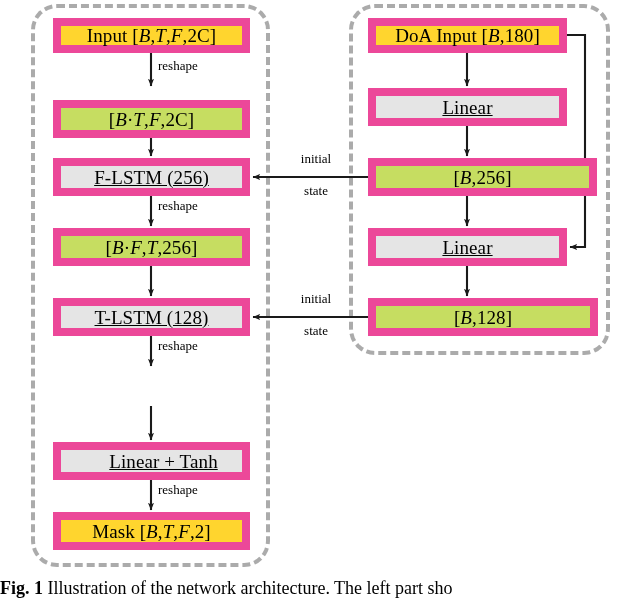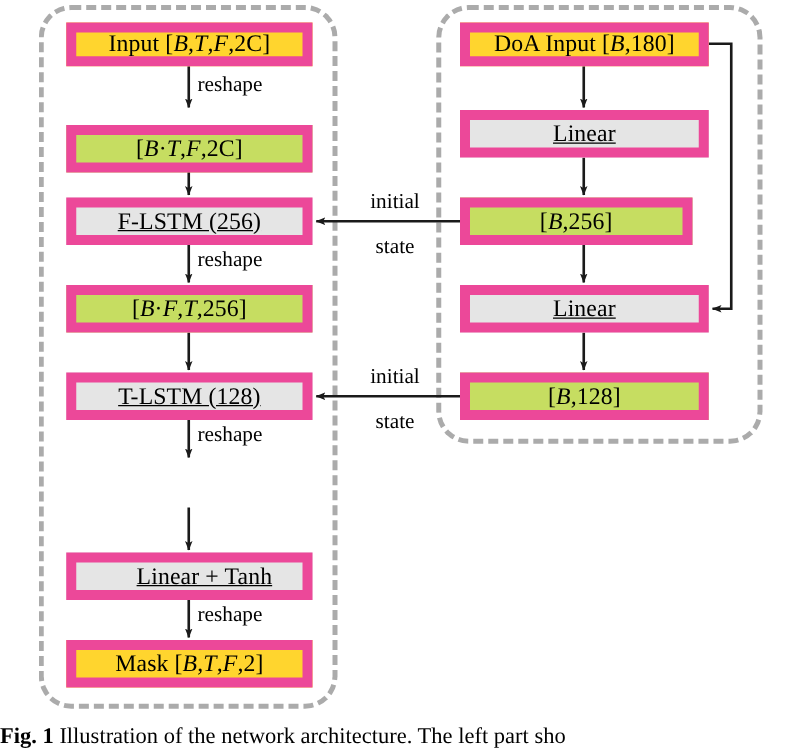--- a/index.html
+++ b/index.html
@@ -13,21 +13,21 @@
 
   
   .box{position:absolute;box-sizing:border-box;border:8px solid #ec4899;
        display:flex;align-items:center;justify-content:center;
        font-size:19px;line-height:1;letter-spacing:.1px;white-space:nowrap;}
   .box.yellow{background:#FFD52E;}
   .box.teal{background:#e5e5e5;text-decoration:underline;}
   .box.lgreen{background:#C6DD61;}
 
   
-  .elabel{position:absolute;font-size:17px;line-height:1.05;white-space:nowrap;}
+  .elabel{position:absolute;font-size:13px;line-height:1.05;white-space:nowrap;}
   .elabel.two{text-align:center;}
 
   svg.wires{position:absolute;left:0;top:0;width:640px;height:602px;overflow:visible;}
 
   .caption{position:absolute;left:0;top:578px;width:640px;
            font-size:18px;line-height:1.15;white-space:nowrap;overflow:hidden;}
   .caption b{font-weight:bold;}
 </style>
 </head>
 <body>
@@ -111,29 +111,29 @@
   </div>
 
   <div class="box yellow" style="left:368px;top:18px;width:199px;height:35px;">
     <span>DoA Input [<i>B</i>,180]</span>
   </div>
 
   <div class="box teal" style="left:368px;top:88px;width:199px;height:38px;">
     <span>Linear</span>
   </div>
 
-  <div class="box lgreen" style="left:368px;top:158px;width:186px;height:38px;">
+  <div class="box lgreen" style="left:368px;top:158px;width:229px;height:38px;">
     <span>[<i>B</i>,256]</span>
   </div>
 
   <div class="box teal" style="left:368px;top:228px;width:199px;height:38px;">
     <span>Linear</span>
   </div>
 
-  <div class="box lgreen" style="left:368px;top:298px;width:199px;height:38px;">
+  <div class="box lgreen" style="left:368px;top:298px;width:230px;height:38px;">
     <span>[<i>B</i>,128]</span>
   </div>
 
   <div class="elabel two" style="left:281px;top:152px;width:70px;">
     <div>initial</div>
     <div style="margin-top:18px;">state</div>
   </div>
 
   <div class="elabel two" style="left:281px;top:292px;width:70px;">
     <div>initial</div>

